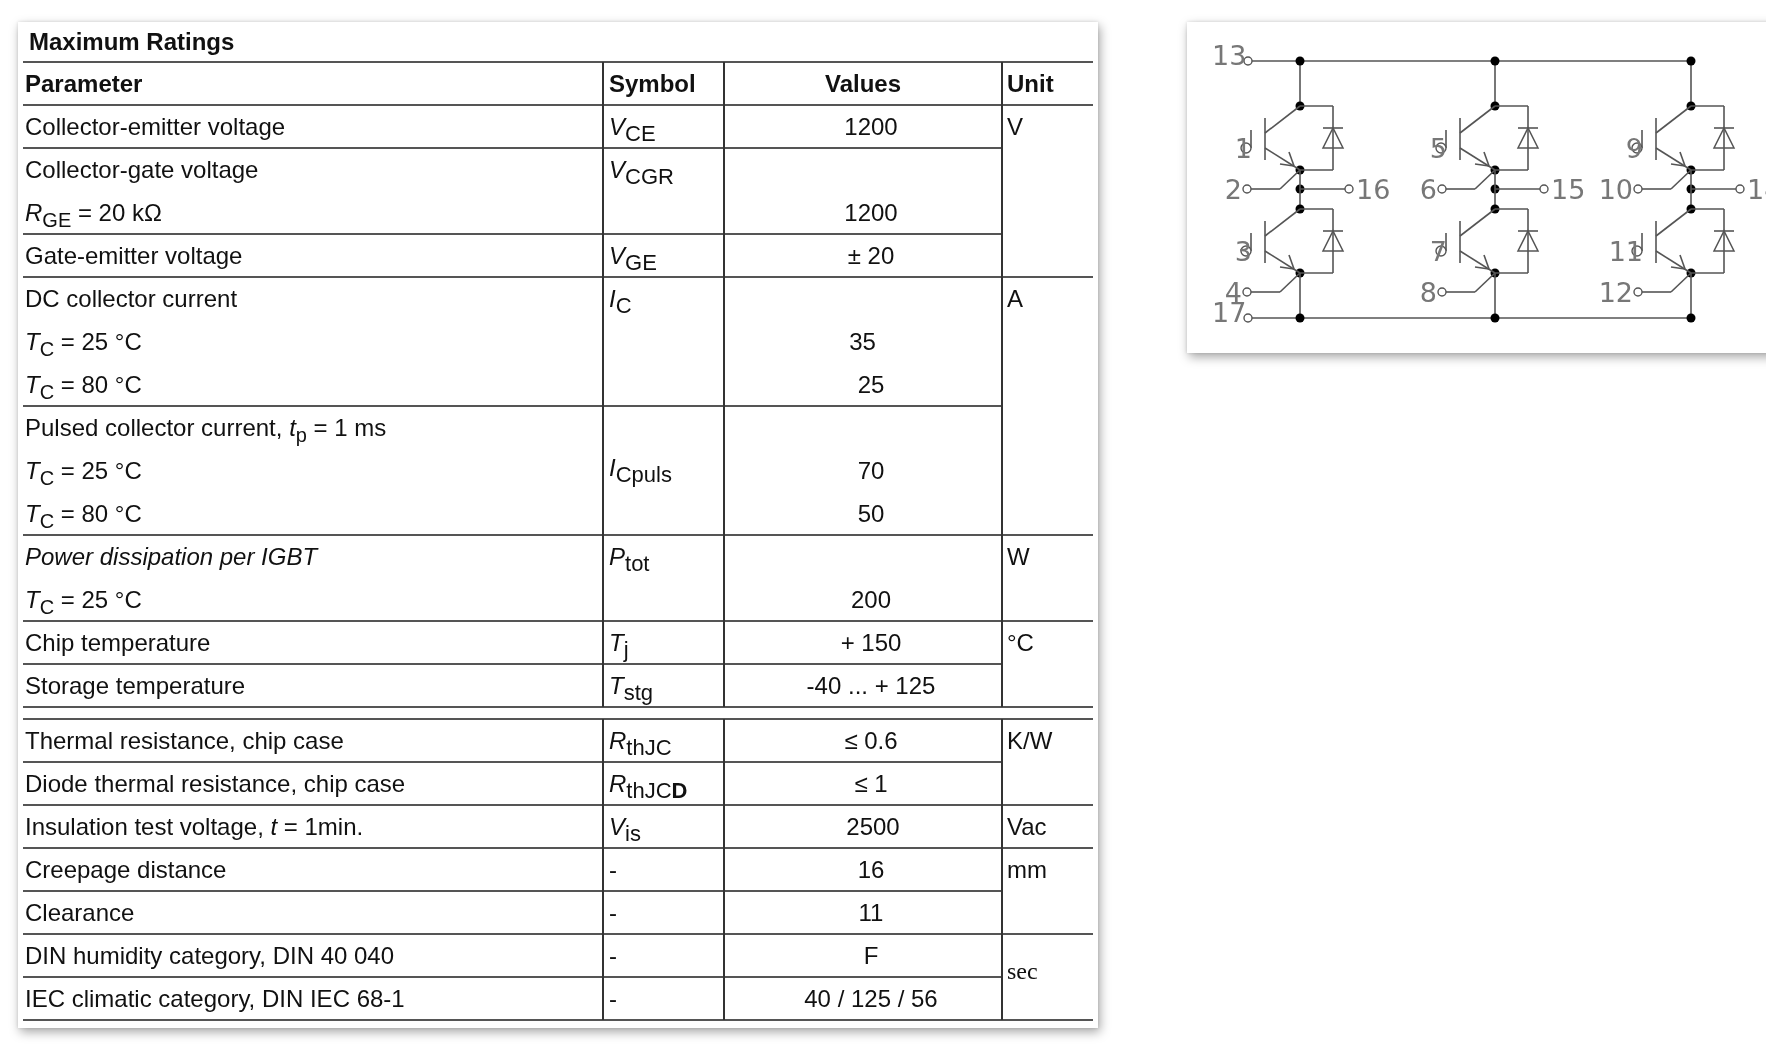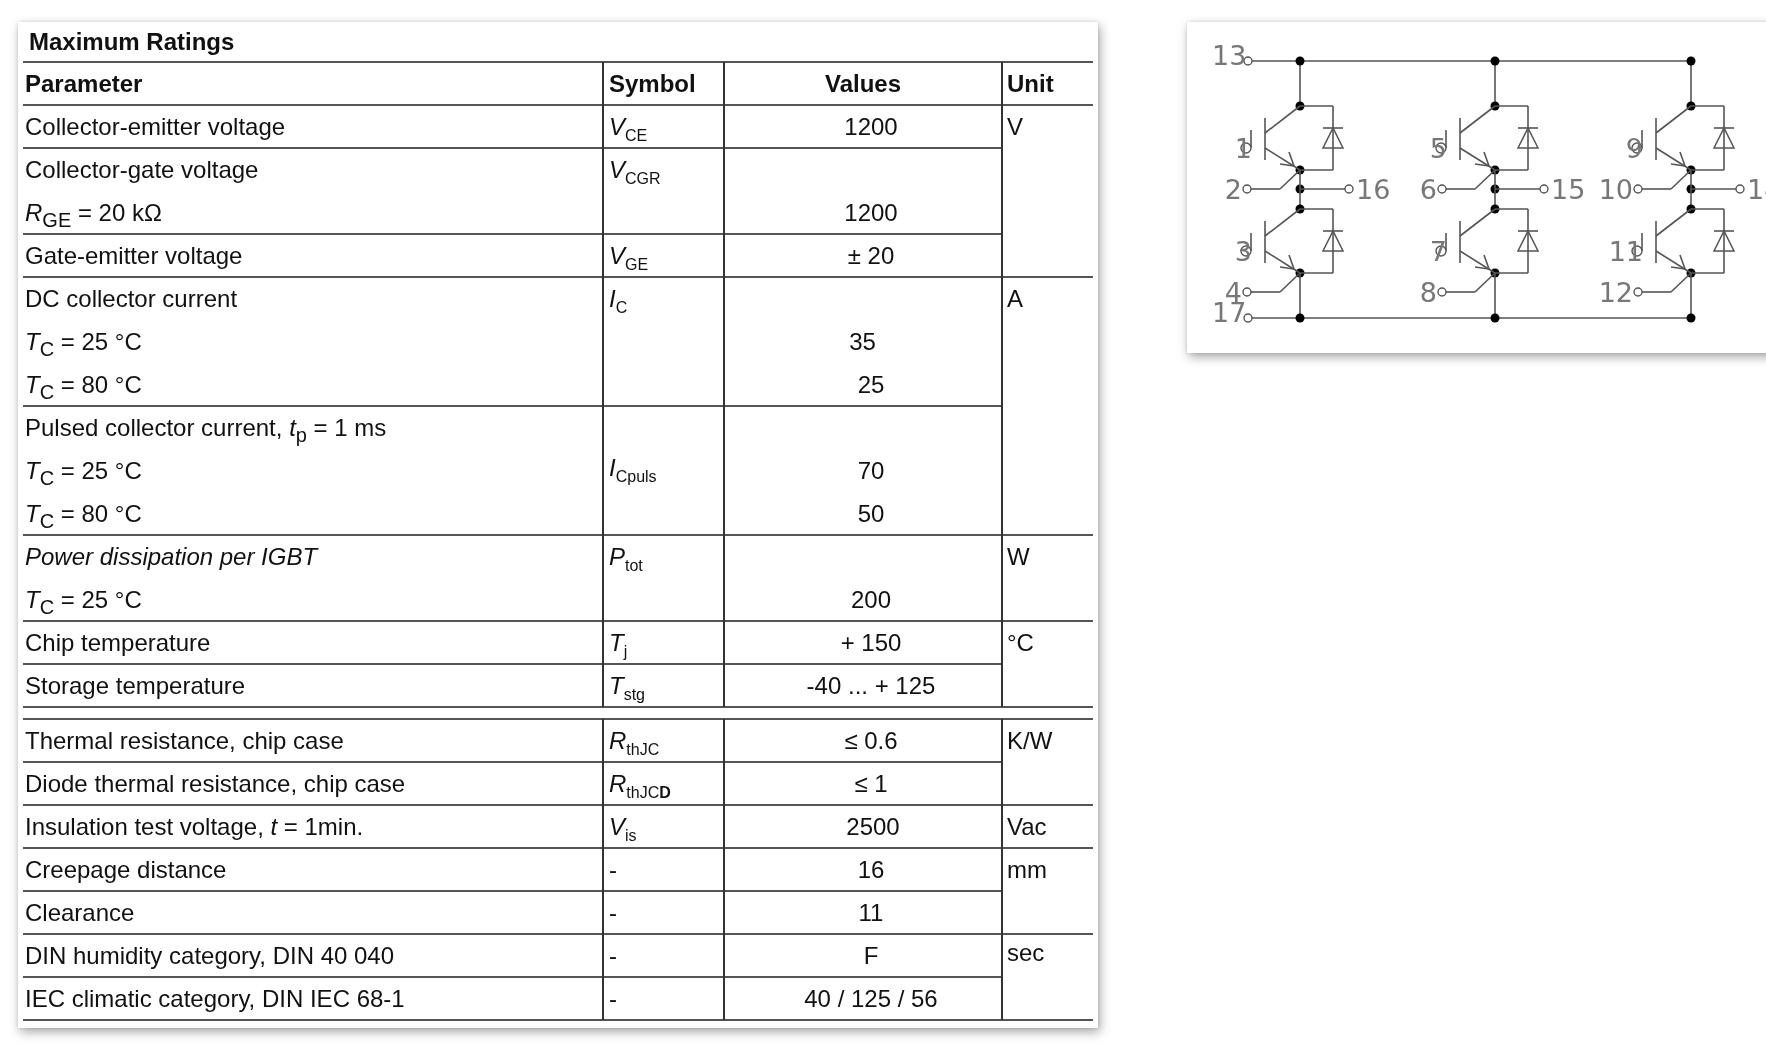--- a/index.html
+++ b/index.html
@@ -14,21 +14,21 @@
   #table-panel { left: 18px; top: 22px; width: 1080px; height: 1006px; }
   #diagram-panel { left: 1187px; top: 22px; width: 616px; height: 331px; }
 
   .tbl { position: absolute; left: 5px; top: 0; width: 1070px; }
   .title { position: absolute; left: 6px; top: 0; height: 40px; line-height: 40px; font-weight: bold; font-size: 24px; }
   .hline { position: absolute; height: 2px; background: #555; }
   .vline { position: absolute; width: 2px; background: #333; }
   .cell { position: absolute; font-size: 24px; line-height: 43px; white-space: nowrap; }
   .hdr { font-weight: bold; }
   .sym i { font-style: italic; }
-  .sym sub { font-size: 16px; vertical-align: -6px; font-style: normal; }
+  .sym sub { font-size: 22px; vertical-align: -6px; font-style: normal; }
   .sym sub b { font-weight: bold; }
   .center { text-align: center; padding-left: 8px; }
   .param sub { font-size: 20px; vertical-align: -6px; }
   .param i { font-style: italic; }
   svg text { font-family: "DejaVu Sans", sans-serif; }
 </style>
 </head>
 <body>
 
 <div id="table-panel" class="panel">
@@ -105,21 +105,21 @@
       <div class="cell center" style="left: 701px; width: 278px; top: 826px;">16</div>
       <div class="cell" style="left: 984px; top: 826px;">mm</div>
       <div class="" style="position: absolute; left: 0px; top: 869px; width: 1070px; height: 43px;"></div>
       <div class="cell param" style="left: 2px; top: 869px;">Clearance</div>
       <div class="cell sym" style="left: 586px; top: 869px;">-</div>
       <div class="cell center" style="left: 701px; width: 278px; top: 869px;">11</div>
       <div class="" style="position: absolute; left: 0px; top: 912px; width: 1070px; height: 43px;"></div>
       <div class="cell param" style="left: 2px; top: 912px;">DIN humidity category, DIN 40 040</div>
       <div class="cell sym" style="left: 586px; top: 912px;">-</div>
       <div class="cell center" style="left: 701px; width: 278px; top: 912px;">F</div>
-      <div class="cell" style="left: 984px; top: 909px;">sec</div>
+      <div class="cell" style="left: 984px; top: 928px; font-family: Liberation Serif, serif;">sec</div>
       <div class="" style="position: absolute; left: 0px; top: 955px; width: 1070px; height: 43px;"></div>
       <div class="cell param" style="left: 2px; top: 955px;">IEC climatic category, DIN IEC 68-1</div>
       <div class="cell sym" style="left: 586px; top: 955px;">-</div>
       <div class="cell center" style="left: 701px; width: 278px; top: 955px;">40 / 125 / 56</div>
       <div class="hline" style="top: 125px; left: 0px; width: 979px;"></div>
       <div class="hline" style="top: 211px; left: 0px; width: 979px;"></div>
       <div class="hline" style="top: 254px; left: 0px; width: 1070px;"></div>
       <div class="hline" style="top: 383px; left: 0px; width: 979px;"></div>
       <div class="hline" style="top: 512px; left: 0px; width: 1070px;"></div>
       <div class="hline" style="top: 598px; left: 0px; width: 1070px;"></div>

